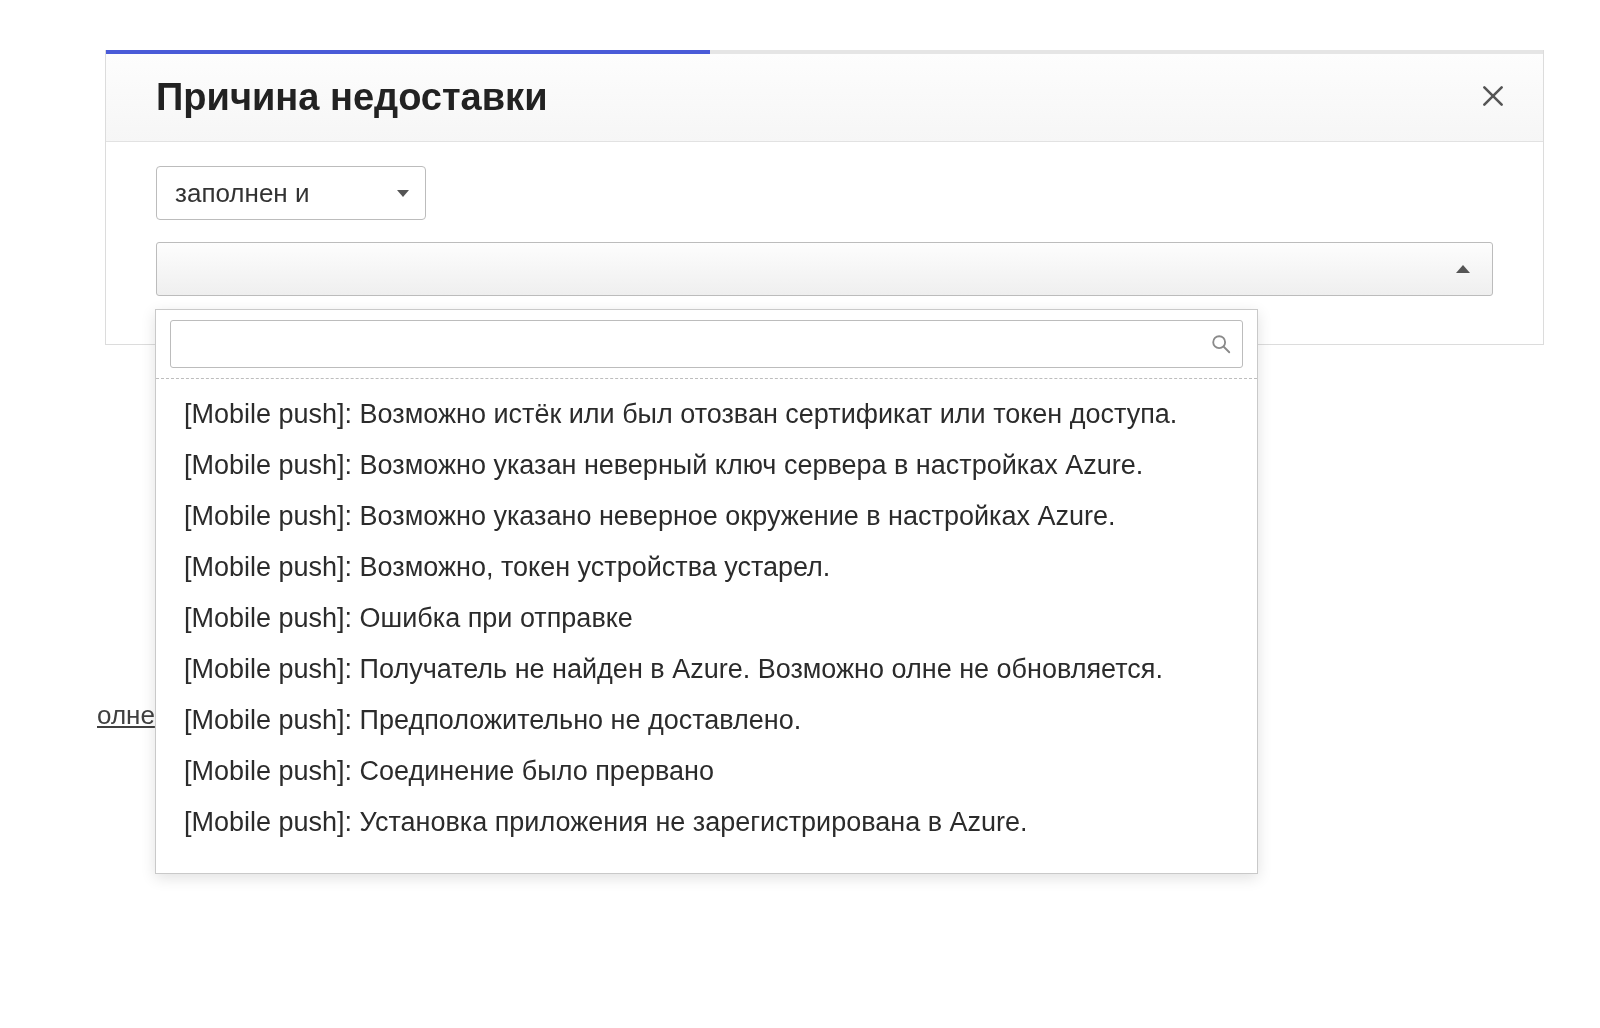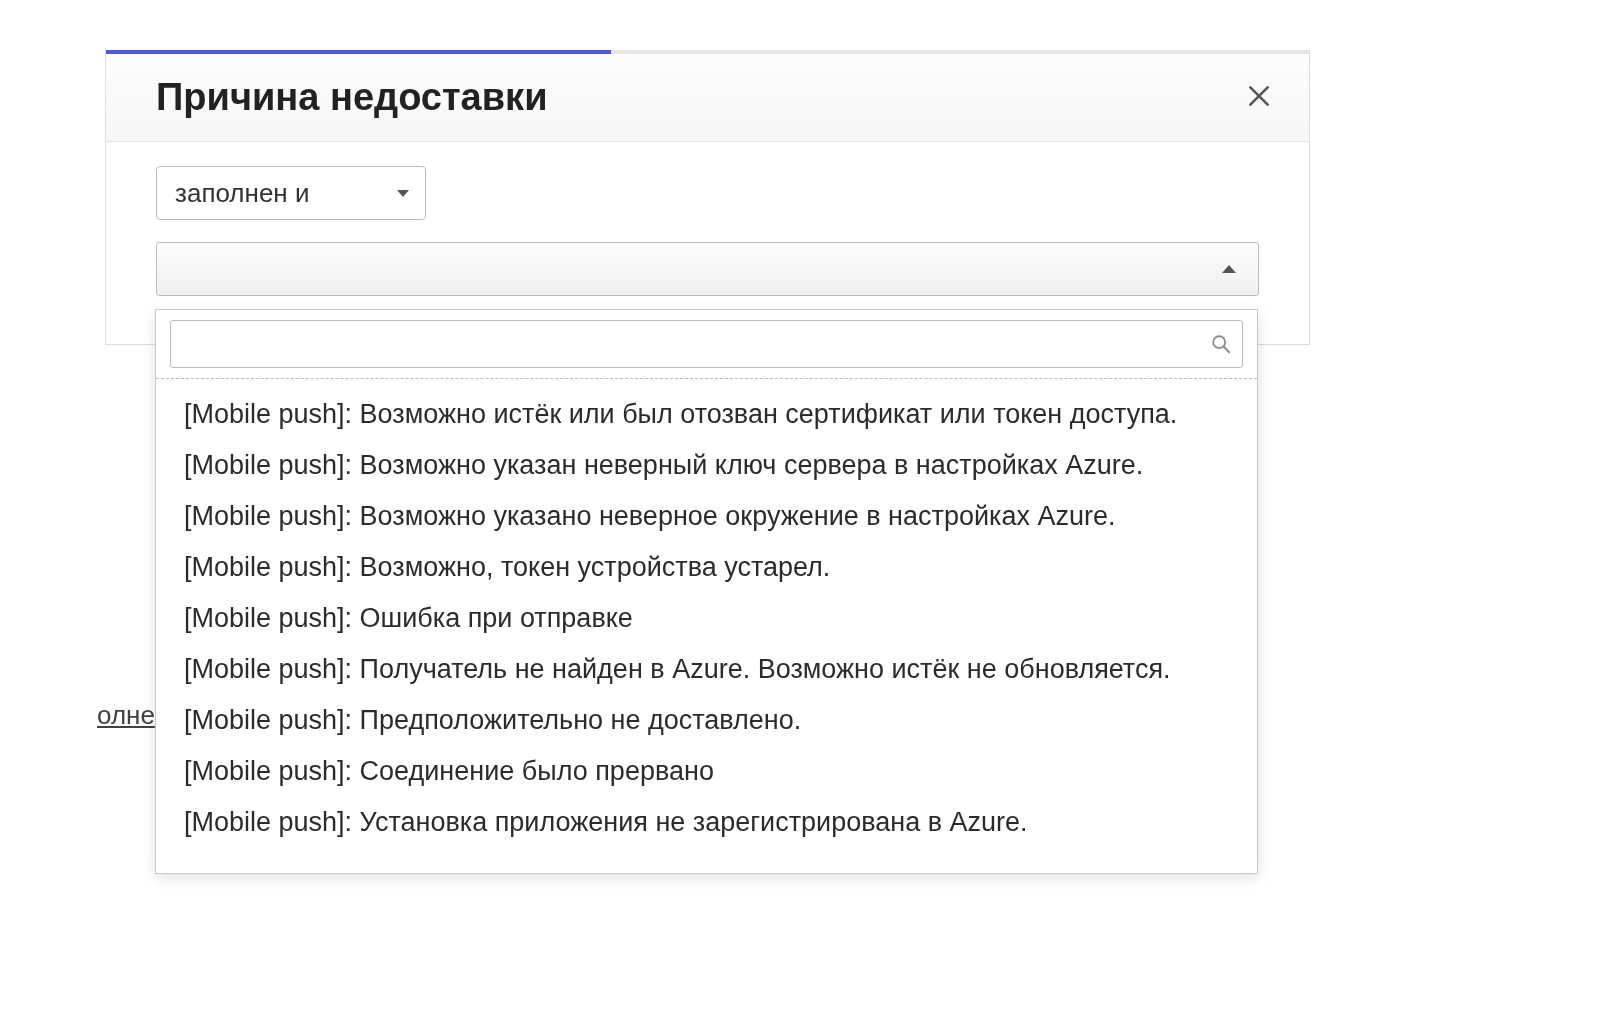--- a/index.html
+++ b/index.html
@@ -25,21 +25,21 @@
     top: 700px;
     font-size: 26px;
     color: #404040;
     text-decoration: underline;
   }
 
   .panel {
     position: absolute;
     left: 105px;
     top: 50px;
-    width: 1205px;
+    width: 1439px;
     background: #ffffff;
     border: 1px solid #dcdcdc;
     border-top: 0;
     box-sizing: border-box;
   }
 
   .panel-topbar {
     height: 4px;
     background: linear-gradient(to right, #4a5bd8 0%, #4a5bd8 42%, #e5e5e5 42%, #e5e5e5 100%);
   }
@@ -229,20 +229,20 @@
         </span>
       </div>
     </div>
 
     <div class="dropdown-list">
       <div class="dropdown-item">[Mobile push]: Возможно истёк или был отозван сертификат или токен доступа.</div>
       <div class="dropdown-item">[Mobile push]: Возможно указан неверный ключ сервера в настройках Azure.</div>
       <div class="dropdown-item">[Mobile push]: Возможно указано неверное окружение в настройках Azure.</div>
       <div class="dropdown-item">[Mobile push]: Возможно, токен устройства устарел.</div>
       <div class="dropdown-item">[Mobile push]: Ошибка при отправке</div>
-      <div class="dropdown-item">[Mobile push]: Получатель не найден в Azure. Возможно истёк не обновляется.</div>
+      <div class="dropdown-item">[Mobile push]: Получатель не найден в Azure. Возможно олне не обновляется.</div>
       <div class="dropdown-item">[Mobile push]: Предположительно не доставлено.</div>
       <div class="dropdown-item">[Mobile push]: Соединение было прервано</div>
       <div class="dropdown-item">[Mobile push]: Установка приложения не зарегистрирована в Azure.</div>
     </div>
   </div>
 
 </div>
 
 </body></html>

